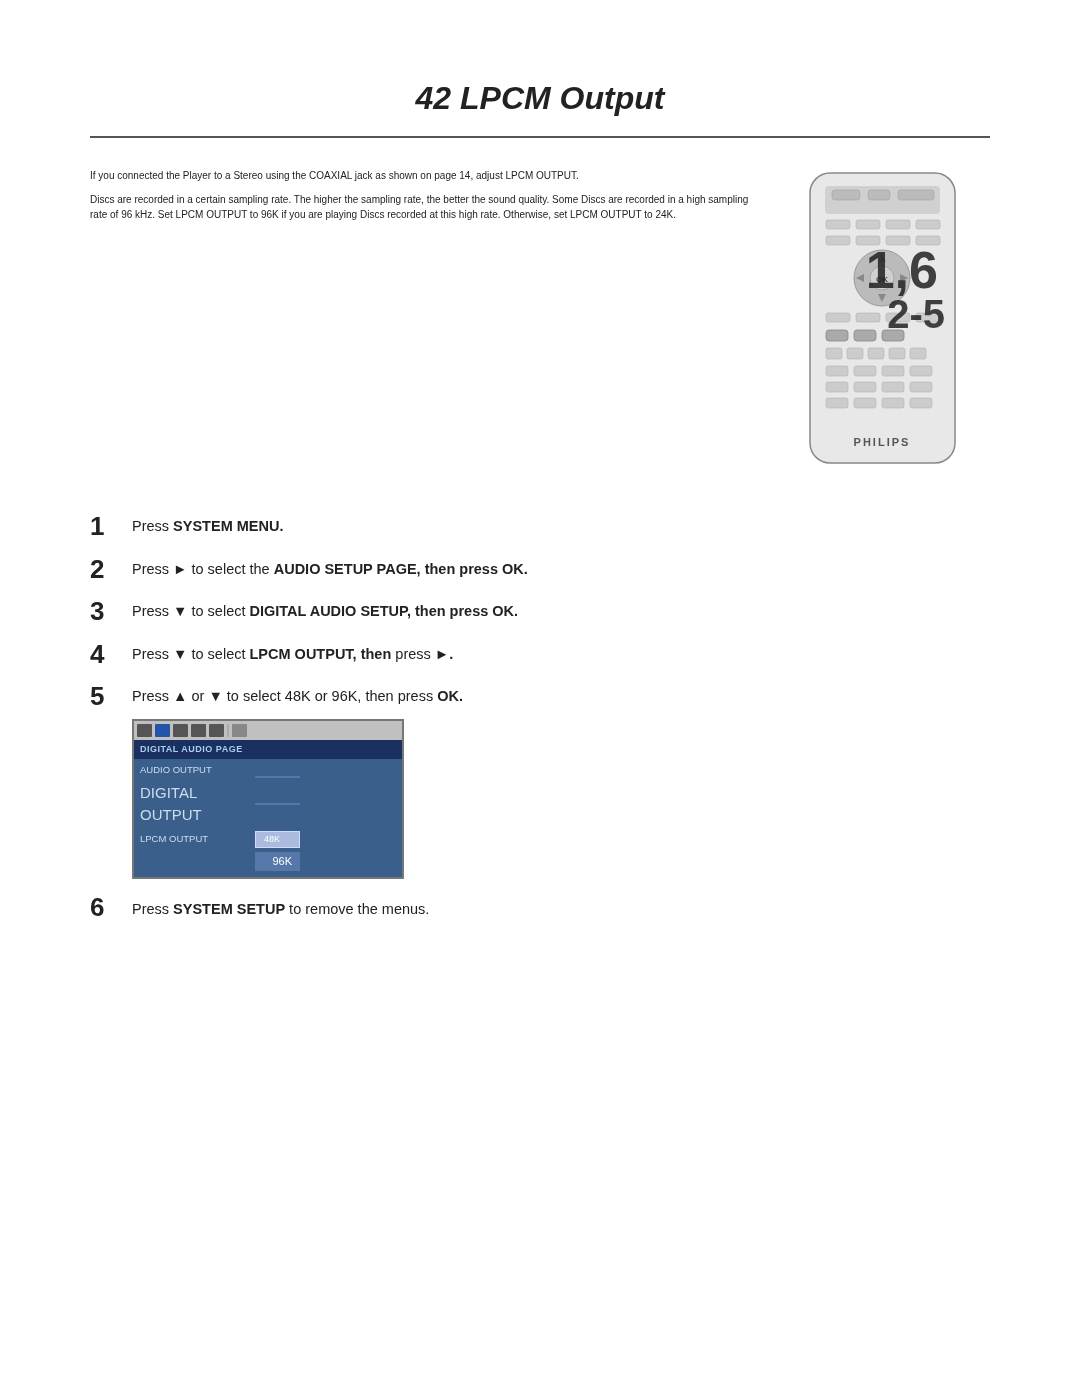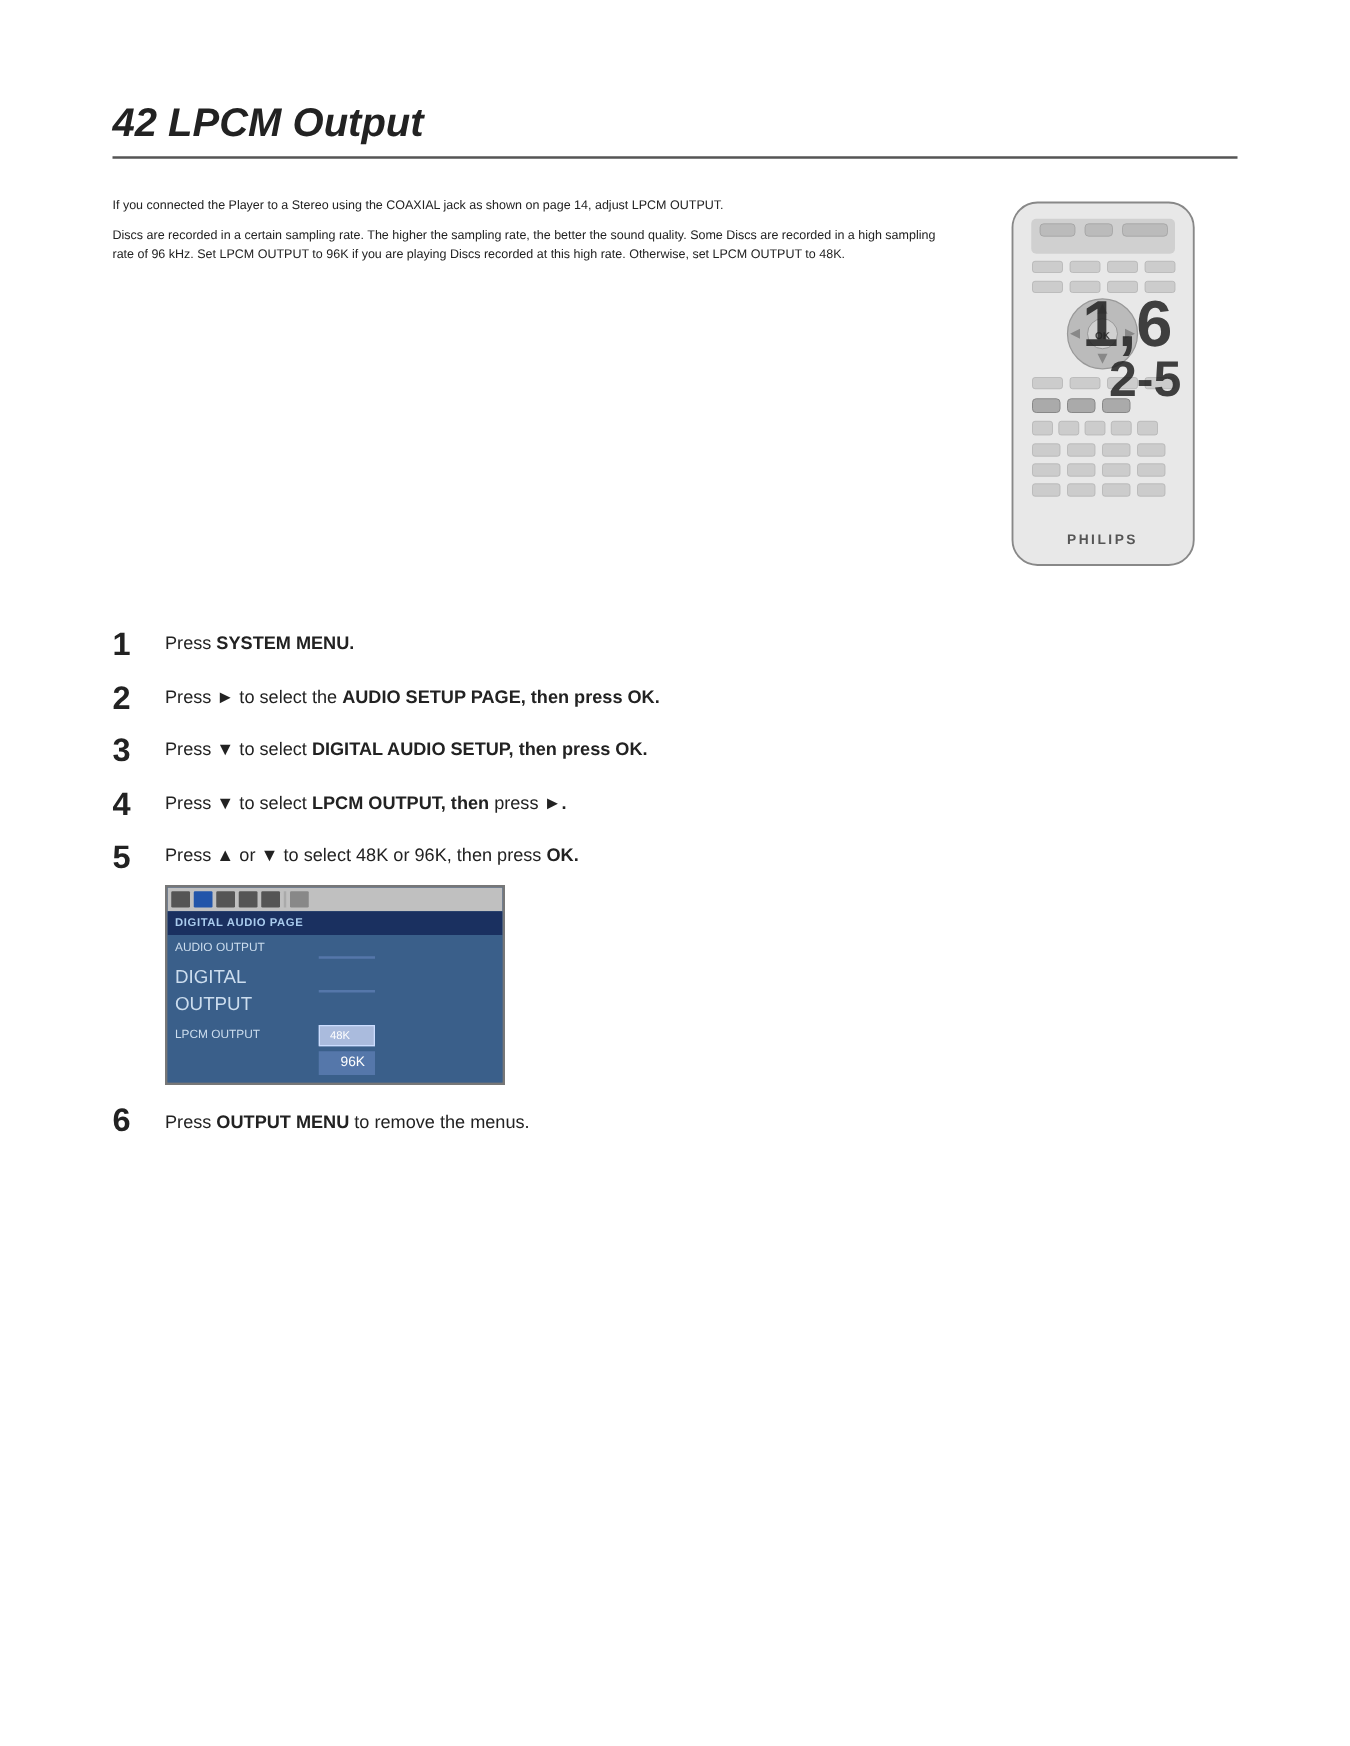--- a/index.html
+++ b/index.html
@@ -19,22 +19,23 @@
       padding: 80px 90px 80px 90px;
       position: relative;
     }
 
     .page-title {
       font-size: 32px;
       font-weight: bold;
       font-style: italic;
       color: #222;
       border-bottom: 2px solid #555;
-      padding-bottom: 8px;
+      padding-bottom: 19px;
       margin-bottom: 30px;
+      text-align: center;
     }
 
     .content-area {
       display: flex;
       flex-direction: row;
       gap: 30px;
       margin-bottom: 24px;
     }
 
     .intro-text {
@@ -94,21 +95,21 @@
 
 <div class="page">
 
   <div class="page-title">
     <span>42</span>&nbsp;<span style="font-style:italic;">LPCM Output</span>
   </div>
 
   <div class="content-area">
     <div class="intro-text">
       <p>If you connected the Player to a Stereo using the COAXIAL jack as shown on page 14, adjust LPCM OUTPUT.</p>
-      <p>Discs are recorded in a certain sampling rate. The higher the sampling rate, the better the sound quality. Some Discs are recorded in a high sampling rate of 96 kHz. Set LPCM OUTPUT to 96K if you are playing Discs recorded at this high rate. Otherwise, set LPCM OUTPUT to 48K.</p>
+      <p>Discs are recorded in a certain sampling rate. The higher the sampling rate, the better the sound quality. Some Discs are recorded in a high sampling rate of 96 kHz. Set LPCM OUTPUT to 96K if you are playing Discs recorded at this high rate. Otherwise, set LPCM OUTPUT to 24K.</p>
     </div>
 
     <div class="remote-image">
       <svg width="185" height="320" viewBox="0 0 185 320" style="display:block;">
 
         <rect x="20" y="5" width="145" height="290" rx="20" ry="20" fill="#e8e8e8" stroke="#888" stroke-width="1.5"></rect>
 
         <rect x="35" y="18" width="115" height="28" rx="4" fill="#d0d0d0"></rect>
 
         <rect x="42" y="22" width="28" height="10" rx="3" fill="#bbb" stroke="#999" stroke-width="0.5"></rect>
@@ -243,19 +244,19 @@
               <span style="background:#5577aa; color:#fff; padding:1px 8px; min-width:45px; text-align:right; font-size:11px;">96K</span>
             </div>
           </div>
         </div>
       </div>
     </div>
 
     <div class="step step6" style="margin-top:14px;">
       <div class="step-num">6</div>
       <div class="step-text">
-        <span>Press </span><b>OUTPUT MENU</b><span> to remove the menus.</span>
+        <span>Press </span><b>SYSTEM SETUP</b><span> to remove the menus.</span>
       </div>
     </div>
 
   </div>
 
 </div>
 
 </body></html>

